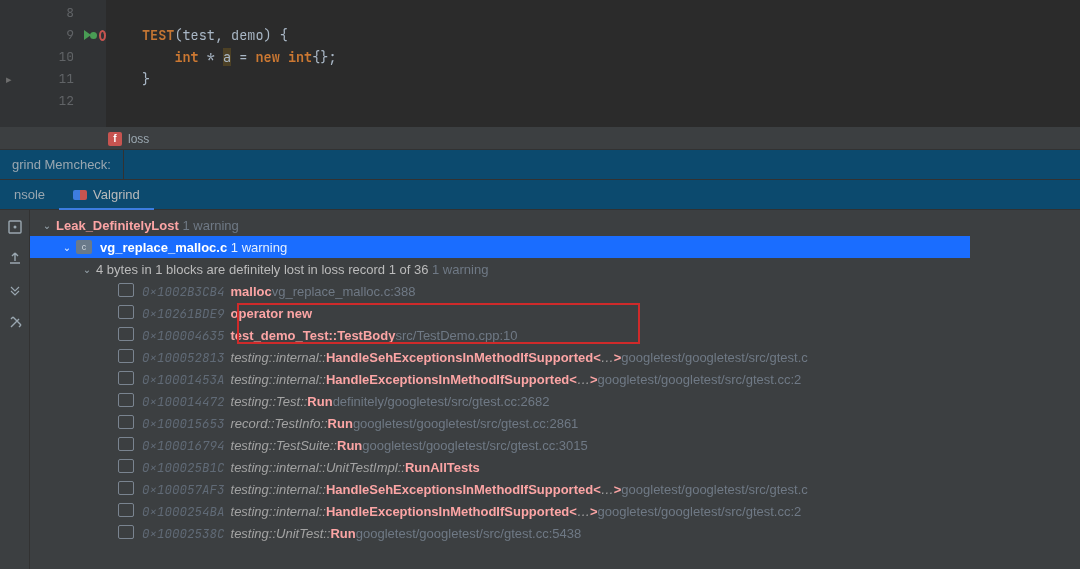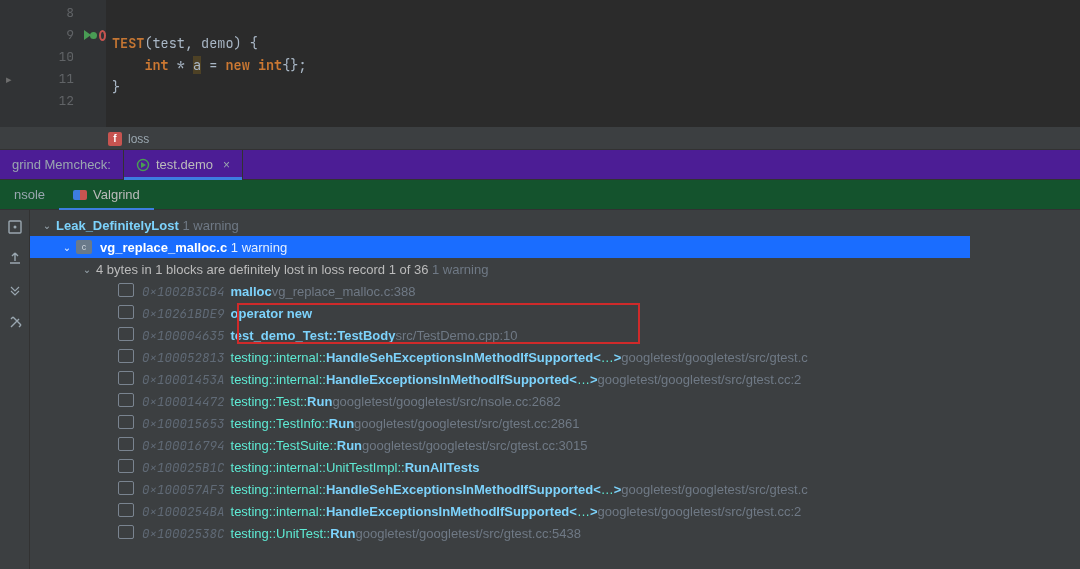--- a/index.html
+++ b/index.html
@@ -60,21 +60,22 @@
     height: 22px;
     display: flex;
     align-items: center;
     justify-content: center;
   }
   .code {
     flex: 1;
     font-family: "JetBrains Mono", Consolas, monospace;
     font-size: 13.5px;
     padding-left: 6px;
-    padding-top: 10px;
+    padding-top: 2px;
+    margin-left: 30px;
   }
   .code .line {
     height: 22px;
     line-height: 22px;
     white-space: pre;
   }
   .tok-macro { color: #c57633; font-weight: 600; }
   .tok-plain { color: #a9b7c6; }
   .tok-kw { color: #cc7832; font-weight: 600; }
   .warn-bg { background: #4d4125; }
@@ -97,21 +98,21 @@
     border-bottom: 1px solid #323232;
   }
   .breadcrumb .bc-icon {
     width: 14px; height: 14px; background:#c75450; border-radius:2px;
     display:flex; align-items:center; justify-content:center;
     font-size:10px; color:#fff; font-weight:600;
   }
   
   .tool-tabs {
     height: 30px;
-    background: #4c1d95;
+    background: #0c4a6e;
     display: flex;
     align-items: stretch;
     border-bottom: 1px solid #323232;
   }
   .tool-tab {
     padding: 0 12px;
     display: flex;
     align-items: center;
     gap: 6px;
     font-size: 13px;
@@ -129,21 +130,21 @@
     height: 3px;
     background: #3d7de0;
   }
   .tool-tab .test-icon {
     width:14px; height:14px; display:flex; align-items:center; justify-content:center;
   }
   .tool-tab .close-x { color:#9aa7b0; margin-left:4px; font-size:12px; }
   
   .sub-tabs {
     height: 30px;
-    background: #14532d;
+    background: #0c4a6e;
     display: flex;
     align-items: center;
     border-bottom: 1px solid #323232;
   }
   .sub-tab {
     padding: 0 14px;
     height: 100%;
     display: flex;
     align-items: center;
     color: #9aa7b0;
@@ -228,23 +229,23 @@
     position:relative;
     margin-right:8px;
   }
   .copy-ico::after{
     content:""; position:absolute; top:-3px; left:-3px;
     width:14px; height:12px;
     border:1px solid #7a8490; border-radius:2px;
     background:#3c3f41;
   }
   .addr { color:#606a76; font-style:italic; margin-right:6px; font-family:"JetBrains Mono",Consolas,monospace; font-size:12.5px;}
-  .bold { font-weight:600; color:#7dd3fc; }
+  .bold { font-weight:600; color:#fca5a5; }
   .dim { color:#6f7985; }
-  .dim2 { color:#5eead4; }
+  .dim2 { color:#a3a3a3;font-style:italic; }
   .red-box {
     position:absolute;
     border:2px solid #cf2a2a;
     pointer-events:none;
   }
   .tree-wrap { position:relative; flex:1; }
 </style>
 </head>
 <body>
 
@@ -289,30 +290,20 @@
 
 <div class="breadcrumb">
   <span class="bc-icon">f</span>
   <span>loss</span>
 </div>
 
 <div class="tool-tabs">
   <div class="tool-tab">
     <span>grind Memcheck:</span>
   </div>
-  <div class="tool-tab active">
-    <span class="test-icon">
-      <svg width="14" height="14" viewBox="0 0 14 14">
-          <circle cx="7" cy="7" r="5.5" stroke="#499c54" stroke-width="1.4" fill="none"></circle>
-          <polygon points="5,4 5,10 10,7" fill="#499c54"></polygon>
-        </svg>
-    </span>
-    <span>test.demo</span>
-    <span class="close-x">×</span>
-  </div>
 </div>
 
 <div class="sub-tabs">
   <div class="sub-tab">
     <span>nsole</span>
   </div>
   <div class="sub-tab active">
     <span class="vg-icon"></span>
     <span>Valgrind</span>
   </div>
@@ -407,26 +398,26 @@
             <span class="bold">&gt;</span>
             <span> </span>
             <span class="dim">googletest/googletest/src/gtest.cc:2</span>
           </div>
           <div class="tree-row indent-4">
             <span class="copy-ico"></span>
             <span class="addr">0x100014472</span>
             <span class="dim2">testing::Test::</span>
             <span class="bold">Run</span>
             <span> </span>
-            <span class="dim">googletest/googletest/src/nsole.cc:2682</span>
+            <span class="dim">definitely/googletest/src/gtest.cc:2682</span>
           </div>
           <div class="tree-row indent-4">
             <span class="copy-ico"></span>
             <span class="addr">0x100015653</span>
-            <span class="dim2">testing::TestInfo::</span>
+            <span class="dim2">record::TestInfo::</span>
             <span class="bold">Run</span>
             <span> </span>
             <span class="dim">googletest/googletest/src/gtest.cc:2861</span>
           </div>
           <div class="tree-row indent-4">
             <span class="copy-ico"></span>
             <span class="addr">0x100016794</span>
             <span class="dim2">testing::TestSuite::</span>
             <span class="bold">Run</span>
             <span> </span>

